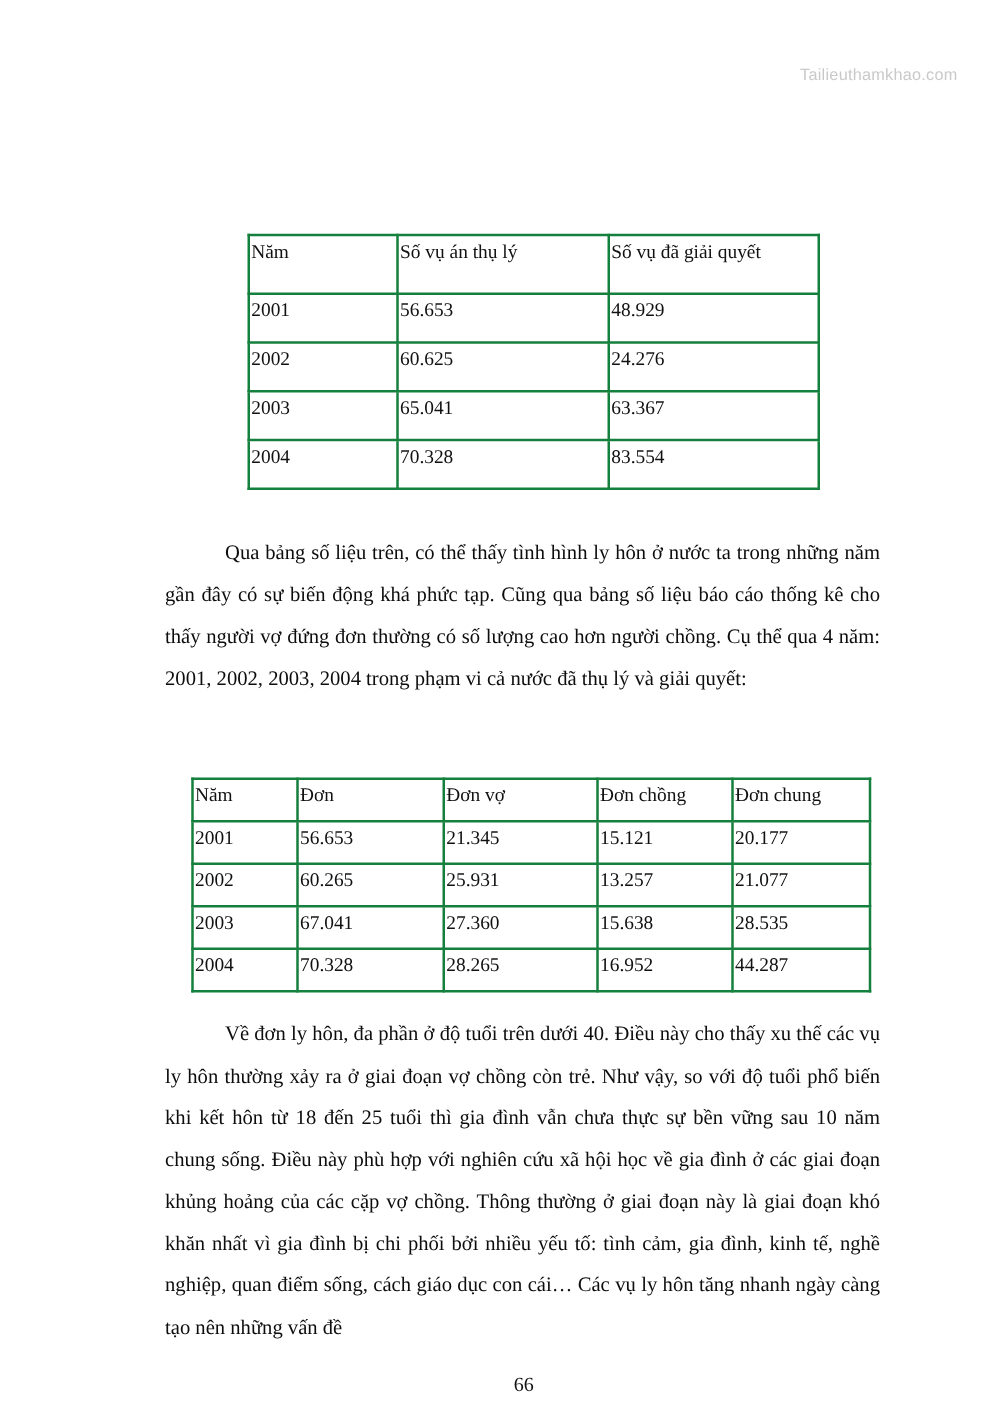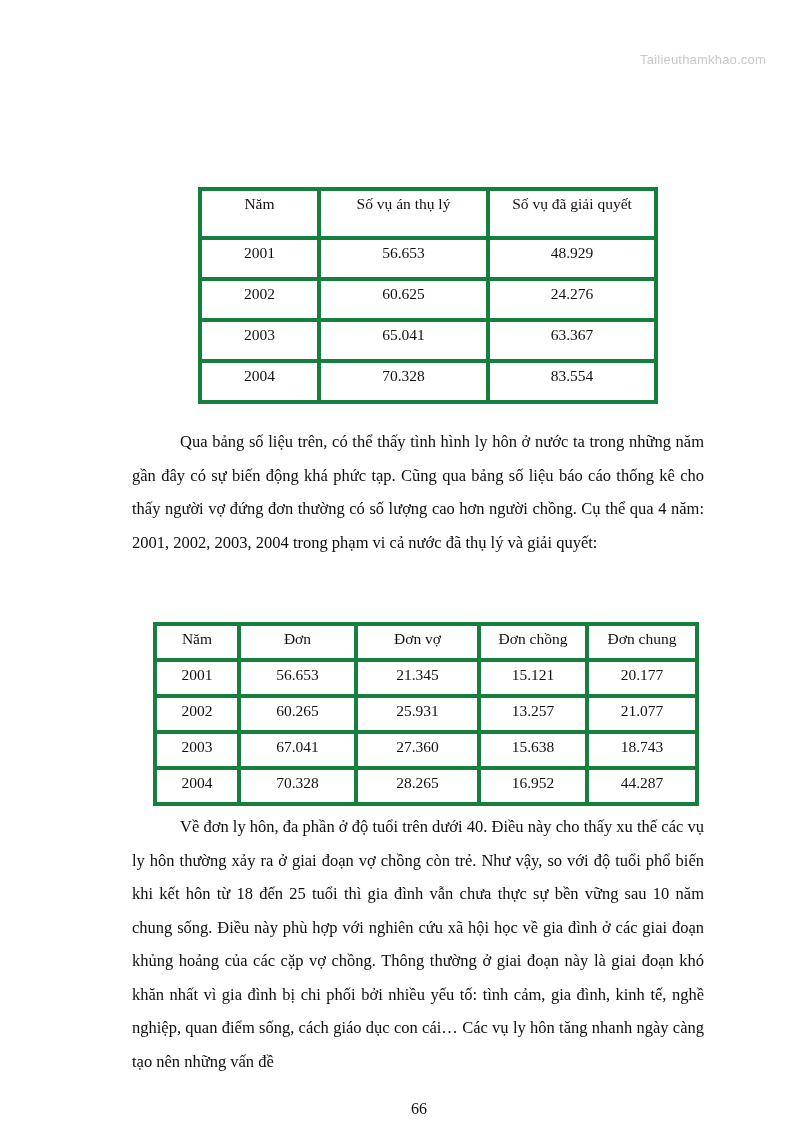--- a/index.html
+++ b/index.html
@@ -52,22 +52,21 @@
     width: 542px;
   }
 
   table.doc-table {
     border-collapse: collapse;
     width: 100%;
     font-size: 15.5px;
     table-layout: fixed;
   }
   table.doc-table td {
-    border: 4px solid #15803d;
-    text-align: center;
+    border: 2px solid #15803d;
     vertical-align: top;
     padding-top: 4px;
     color: #111;
     font-size: 15.5px;
     line-height: 1.15;
   }
 
   
   .table1-wrap td { height: 32px; }
   .table1-wrap tr.header-row td { height: 40px; }
@@ -186,21 +185,21 @@
           <td>60.265</td>
           <td>25.931</td>
           <td>13.257</td>
           <td>21.077</td>
         </tr>
         <tr>
           <td>2003</td>
           <td>67.041</td>
           <td>27.360</td>
           <td>15.638</td>
-          <td>18.743</td>
+          <td>28.535</td>
         </tr>
         <tr>
           <td>2004</td>
           <td>70.328</td>
           <td>28.265</td>
           <td>16.952</td>
           <td>44.287</td>
         </tr>
       </tbody>
     </table>

